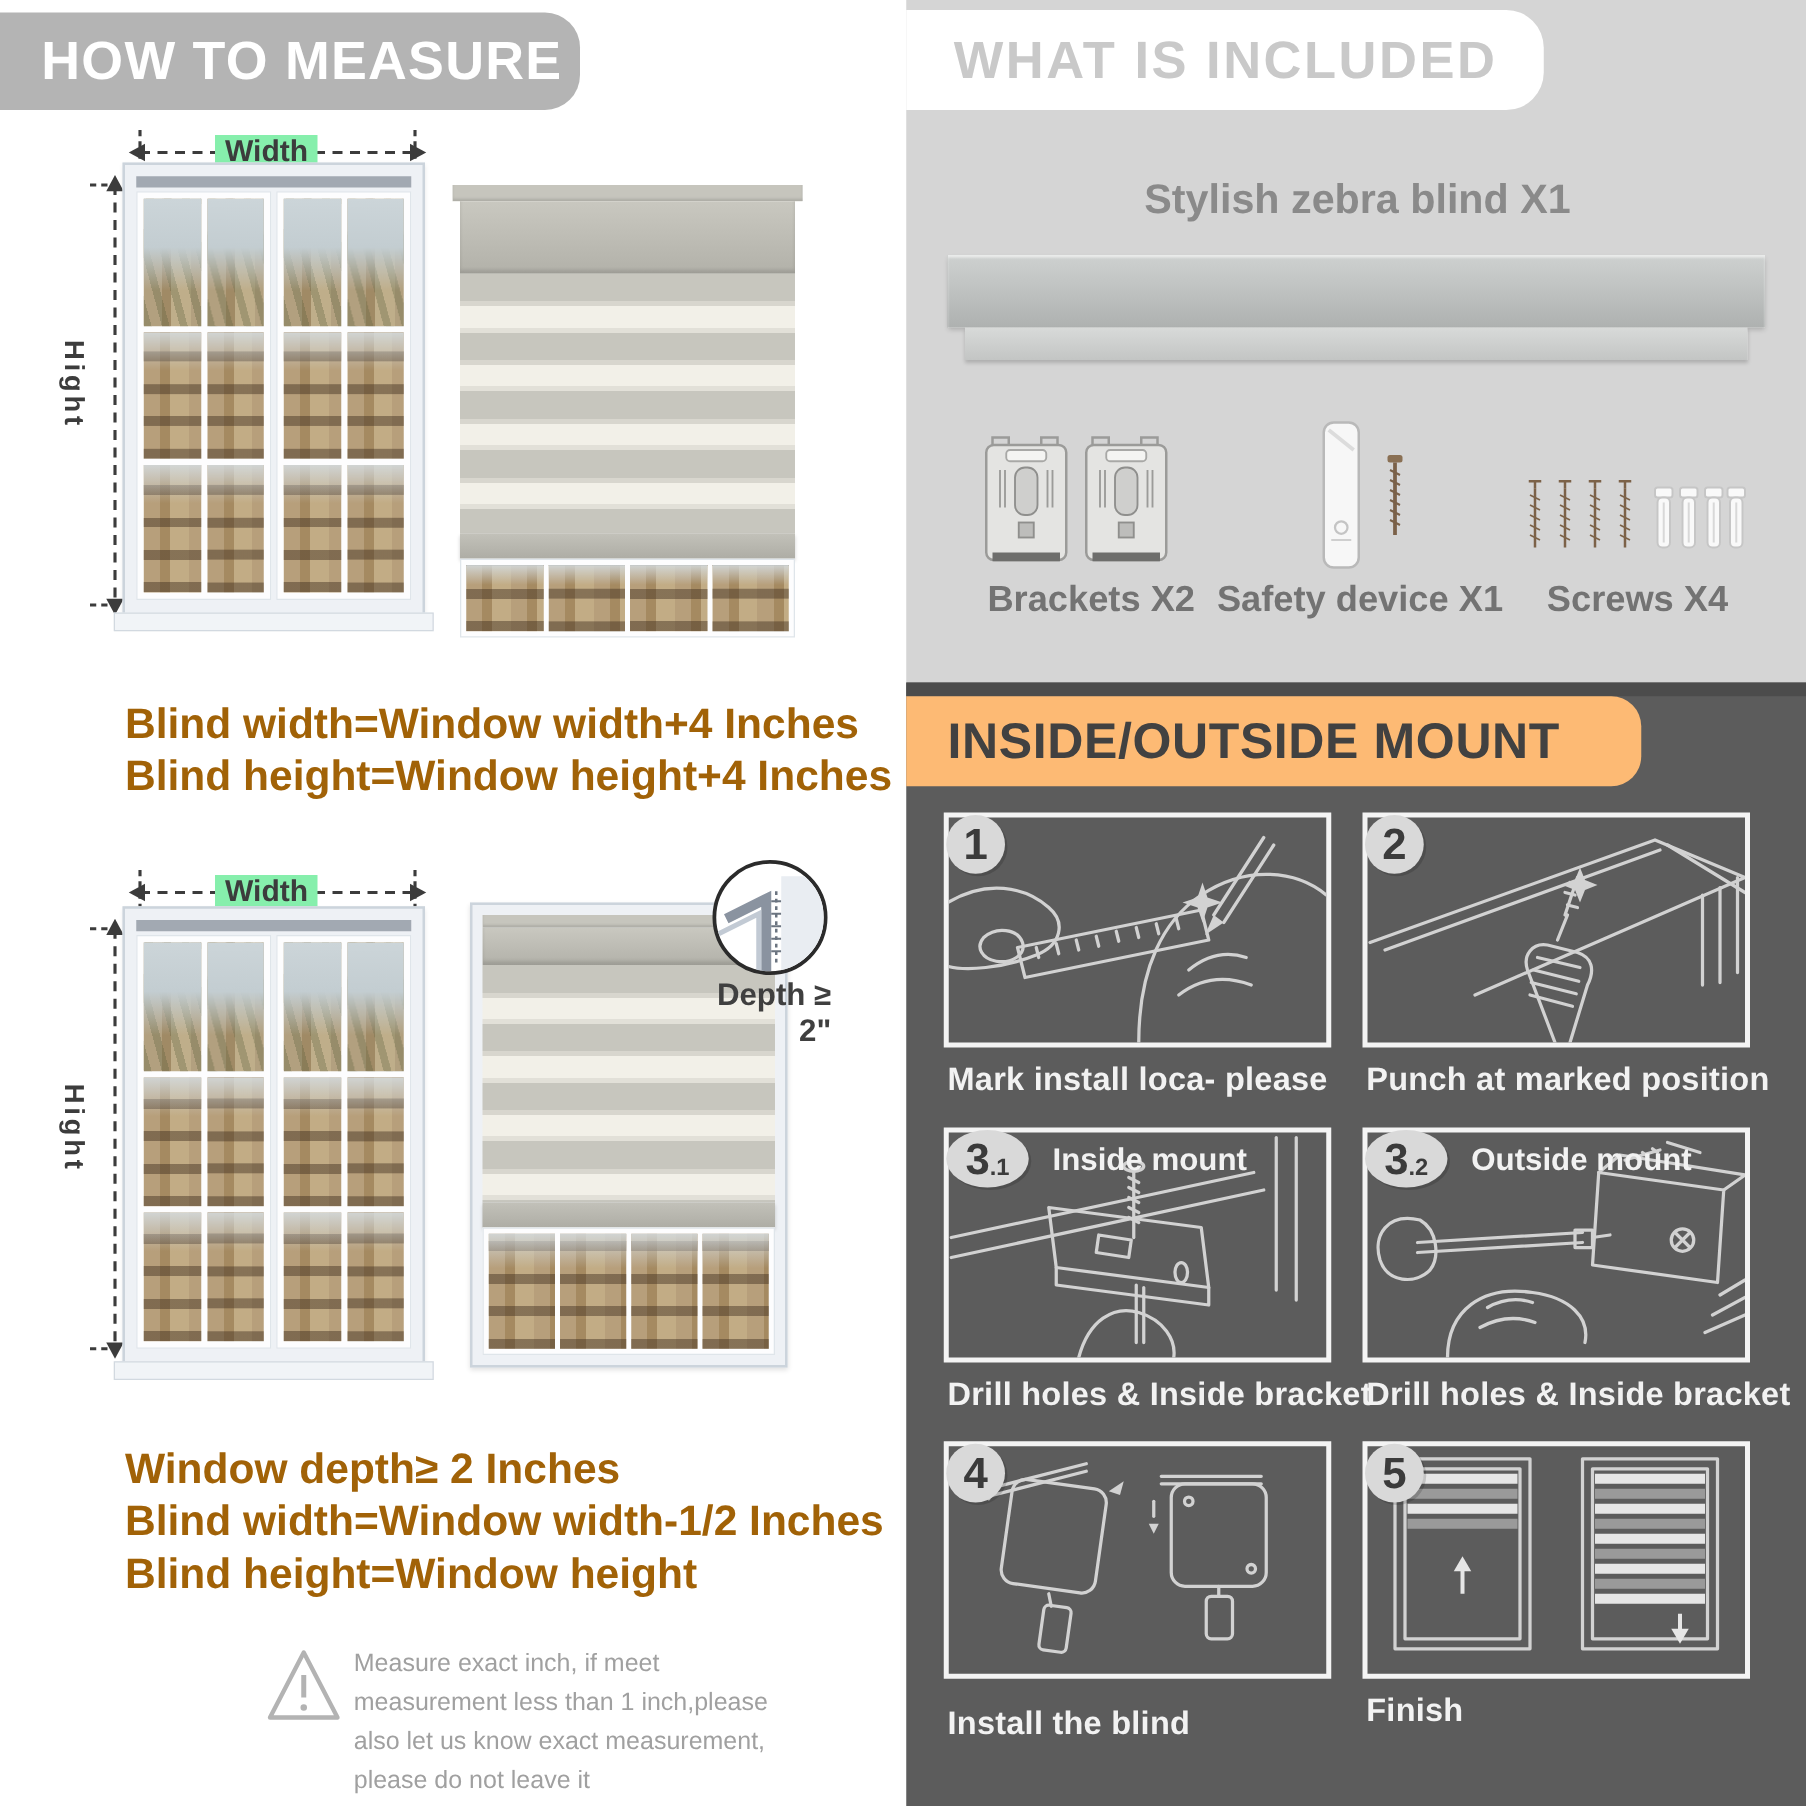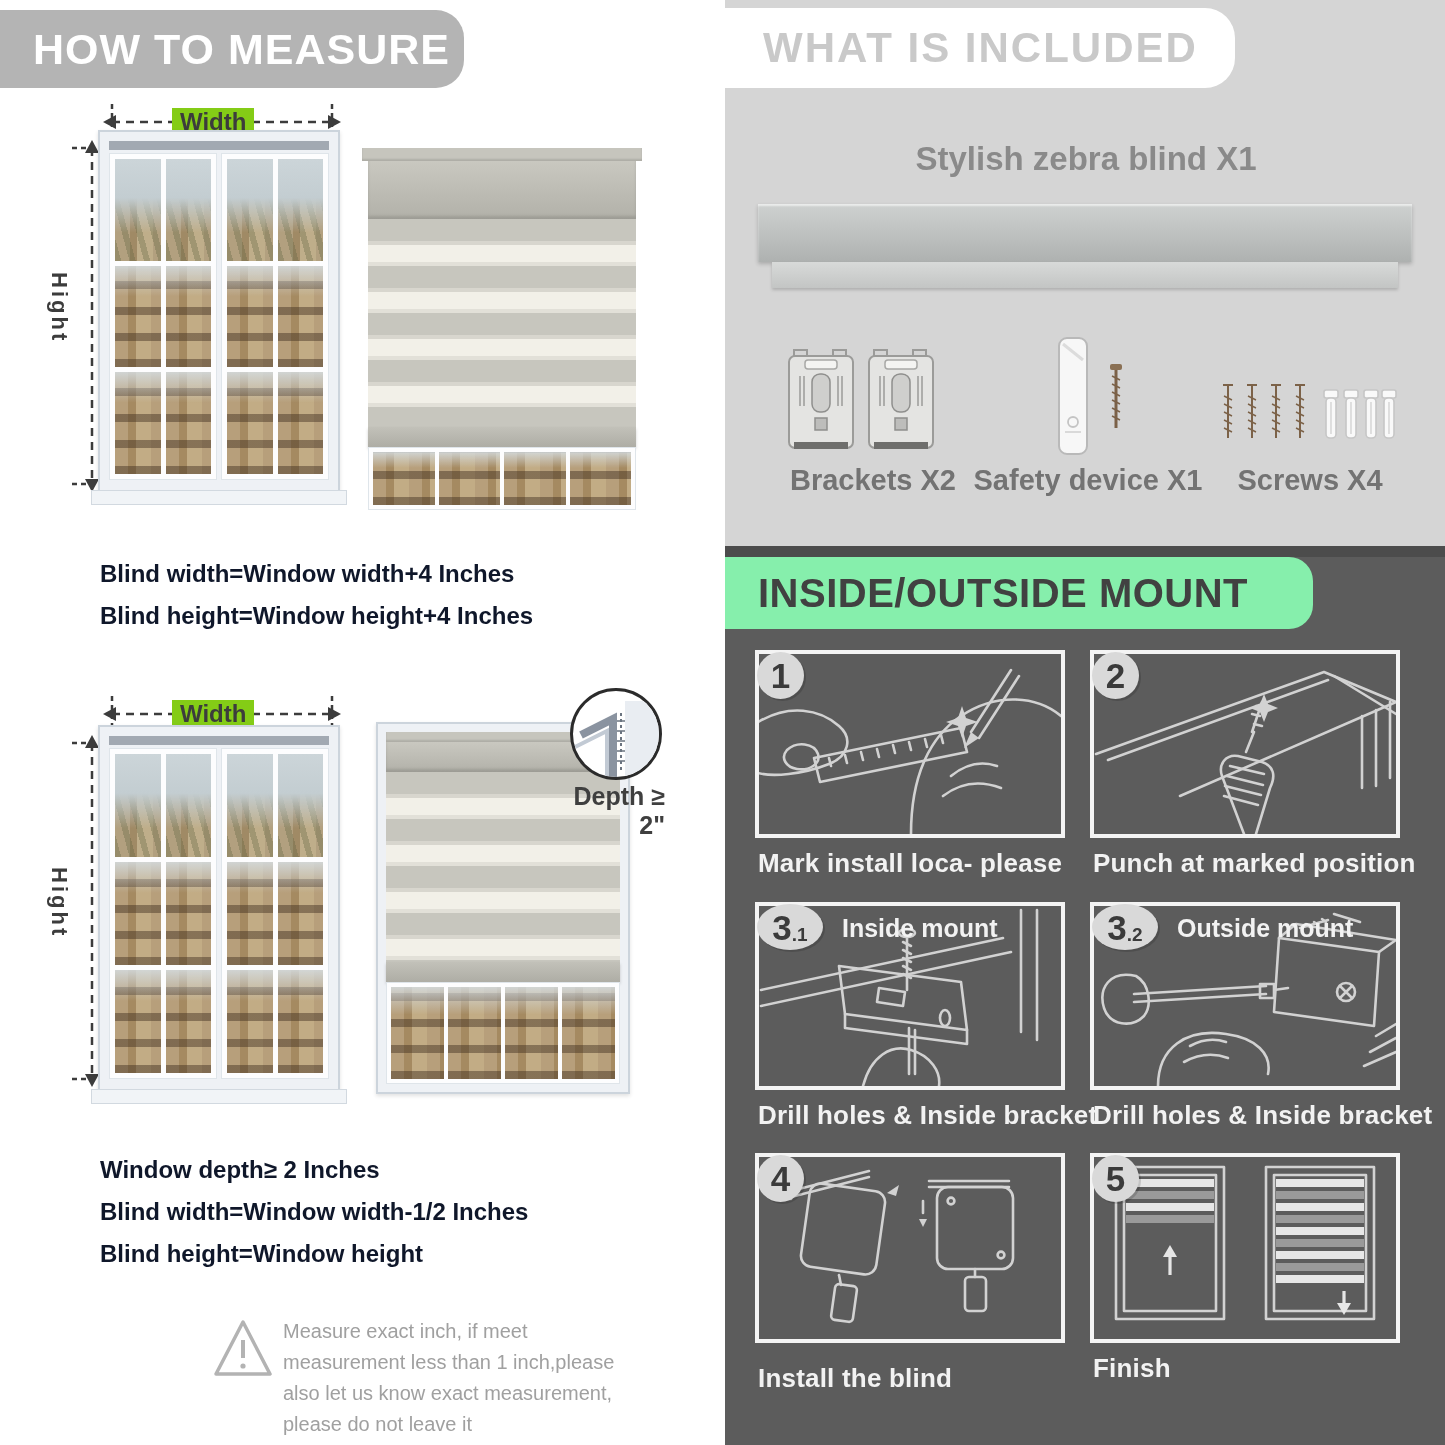--- a/index.html
+++ b/index.html
@@ -6,21 +6,21 @@
   #stage{position:relative;width:1445px;height:1445px;background:#ffffff;overflow:hidden;
          font-family:"Liberation Sans",sans-serif;}
   .abs{position:absolute;}
 
   
   .banner-left{left:0;top:10px;width:464px;height:78px;background:#b4b4b4;
     border-radius:0 28px 28px 0;display:flex;align-items:center;padding-left:33px;box-sizing:border-box;}
   .banner-left span{color:#fff;font-size:43px;font-weight:bold;letter-spacing:1px;}
 
   .h-dark{color:#474747;font-size:37px;font-weight:bold;}
-  .h-line{color:#0f172a;font-size:24px;font-weight:bold;}
+  .h-line{color:#a16207;font-size:34px;font-weight:bold;}
 
   
   .window{background:#eef1f5;border:2px solid #ccd4dc;box-sizing:border-box;padding:9px 9px 12px 9px;
           box-shadow:0 2px 4px rgba(0,0,0,.12);}
   .win-track{height:9px;background:#a2a9b2;margin-bottom:3px;}
   .sashes{display:flex;gap:4px;height:calc(100% - 12px);}
   .sash{flex:1;background:#fdfdfe;border:1px solid #dfe5ea;padding:5px;box-sizing:border-box;
         display:grid;grid-template-rows:repeat(3,1fr);grid-template-columns:repeat(2,1fr);gap:5px;}
   .pane{background:
      linear-gradient(180deg, rgba(213,221,226,.85), rgba(213,221,226,0) 30%),
@@ -40,21 +40,21 @@
   .blind-stripes{margin:0 6px;background:repeating-linear-gradient(180deg,
       #c7c6be 0 22px,#d8d6ce 22px 26px,#f2f0e8 26px 43px,#e2e0d8 43px 47px);}
   .blind-bottom{margin:0 6px;background:linear-gradient(180deg,#c2c1b9,#aeada5);
               box-shadow:0 2px 3px rgba(0,0,0,.18);}
   .blind-win{margin:0 6px;background:#fdfdfe;border:1px solid #dfe5ea;padding:4px;box-sizing:border-box;
       display:grid;grid-template-columns:repeat(4,1fr);gap:4px;}
   .frame-wrap{background:#eef1f5;border:2px solid #ccd4dc;box-sizing:border-box;padding:8px;
       box-shadow:0 2px 4px rgba(0,0,0,.12);}
 
   
-  .dim-label{color:#3c3c3c;font-size:24px;font-weight:bold;background:#84cc16;padding:0 8px;}
+  .dim-label{color:#3c3c3c;font-size:24px;font-weight:bold;background:#86efac;padding:0 8px;}
   .vlabel{writing-mode:vertical-rl;color:#3c3c3c;font-size:22px;font-weight:bold;letter-spacing:3px;}
   .dim-svg line{stroke:#3c3c3c;stroke-width:2.5;}
   .dim-svg polygon{fill:#3c3c3c;}
 
   .circle-detail{width:92px;height:92px;border-radius:50%;border:3px solid #2b2b2b;background:#fff;
       box-sizing:border-box;overflow:hidden;z-index:5;}
   .depth-label{color:#3f3f3f;font-size:25px;font-weight:bold;text-align:right;}
 
   .warn-text{color:#a0a0a0;font-size:20px;line-height:1.55;font-weight:normal;}
 
@@ -65,21 +65,21 @@
   .banner-included span{color:#c9c9c9;font-size:42px;font-weight:bold;letter-spacing:2px;}
   .product-label{color:#8a8a8a;font-size:33px;font-weight:bold;text-align:center;}
   .rail-main{background:linear-gradient(180deg,#ced1d0 0%,#c0c3c2 45%,#aeb1b0 100%);
       box-shadow:0 2px 4px rgba(0,0,0,.2), inset 0 2px 2px rgba(255,255,255,.6);}
   .rail-low{background:linear-gradient(180deg,#d8dad9,#c3c5c4);box-shadow:0 2px 3px rgba(0,0,0,.18);}
   .item-label{color:#737373;font-size:29px;font-weight:bold;text-align:center;}
 
   
   .right-dark{left:725px;top:546px;width:720px;height:899px;background:#5c5c5c;}
   .dark-strip{left:725px;top:546px;width:720px;height:11px;background:#4c4c4c;}
-  .banner-mount{left:725px;top:557px;width:588px;height:72px;background:#86efac;
+  .banner-mount{left:725px;top:557px;width:588px;height:72px;background:#fdba74;
       border-radius:0 24px 24px 0;display:flex;align-items:center;padding-left:33px;box-sizing:border-box;z-index:2;}
   .banner-mount span{color:#414141;font-size:40px;font-weight:bold;letter-spacing:.5px;}
   .panel{border:4px solid #f4f4f4;box-sizing:border-box;background:#5c5c5c;}
   .panel svg{width:100%;height:100%;display:block;}
   .badge{background:#d9d9d9;color:#3b3b3b;font-weight:bold;display:flex;align-items:flex-end;
       justify-content:center;border-radius:50%;z-index:3;box-shadow:2px 2px 0 rgba(0,0,0,.15);}
   .badge.round{width:47px;height:47px;font-size:35px;line-height:44px;align-items:center;}
   .badge.wide{width:66px;height:46px;font-size:35px;padding-bottom:2px;box-sizing:border-box;}
   .badge .sub{font-size:19px;line-height:26px;}
   .step-caption{color:#f2f2f2;font-size:26px;font-weight:bold;letter-spacing:.2px;}

